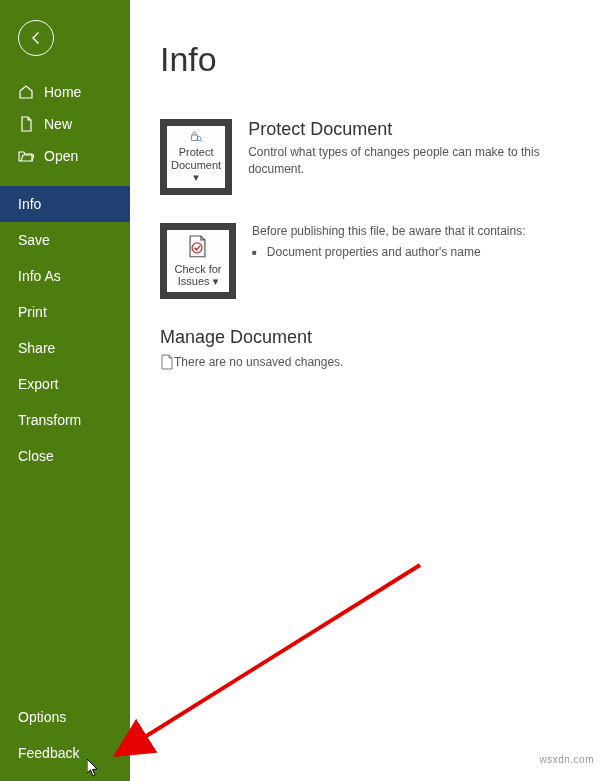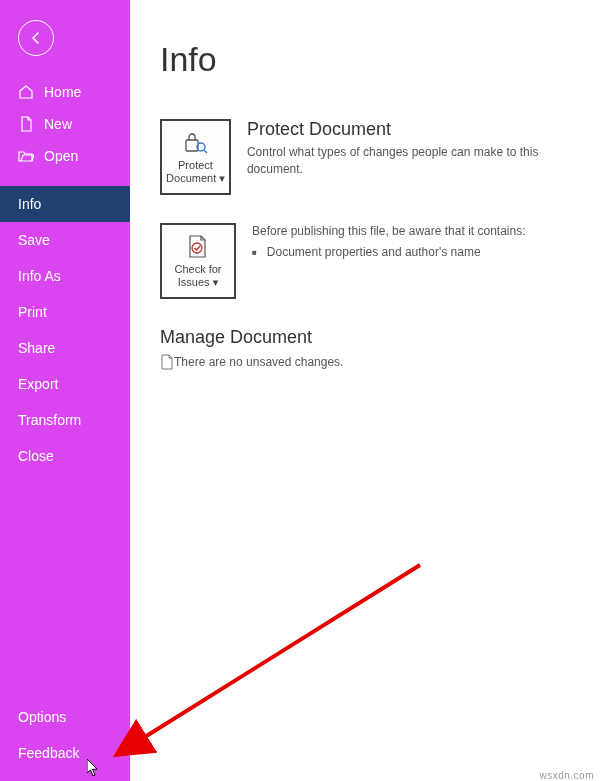--- a/index.html
+++ b/index.html
@@ -7,21 +7,21 @@
       font-family: "Segoe UI", Tahoma, sans-serif;
       width: 600px;
       height: 781px;
       display: flex;
       background: #fff;
       overflow: hidden;
       position: relative;
     }
     .sidebar {
       width: 130px;
-      background: #d946ef;
+      background: #4d7c0f;
       color: #fff;
       display: flex;
       flex-direction: column;
       padding-top: 20px;
       padding-bottom: 10px;
     }
     .back-btn {
       width: 36px; height: 36px;
       border: 1.5px solid #fff;
       border-radius: 50%;
@@ -56,21 +56,21 @@
       margin-bottom: 40px;
     }
     .section {
       display: flex;
       gap: 16px;
       margin-bottom: 28px;
     }
     .tile {
       width: 76px;
       height: 76px;
-      border: 2px solid #404040;
+      border: 7px solid #404040;
       background: #fdfdfd;
       display: flex;
       flex-direction: column;
       align-items: center;
       justify-content: center;
       font-size: 11px;
       color: #444;
       text-align: center;
       cursor: pointer;
       padding: 4px;
@@ -101,21 +101,21 @@
       left: 0; top: 0;
       width: 600px; height: 781px;
     }
     .cursor {
       position: absolute;
       left: 87px; top: 759px;
       width: 12px; height: 18px;
     }
     .watermark {
       position: absolute;
-      right: 6px; bottom: 0;
+      right: 6px; bottom: 16px;
       font-size: 10px;
       color: #999;
       letter-spacing: 0.5px;
     }
   </style>
 </head>
 <body>
 
 <div class="sidebar">
   <div class="back-btn">

